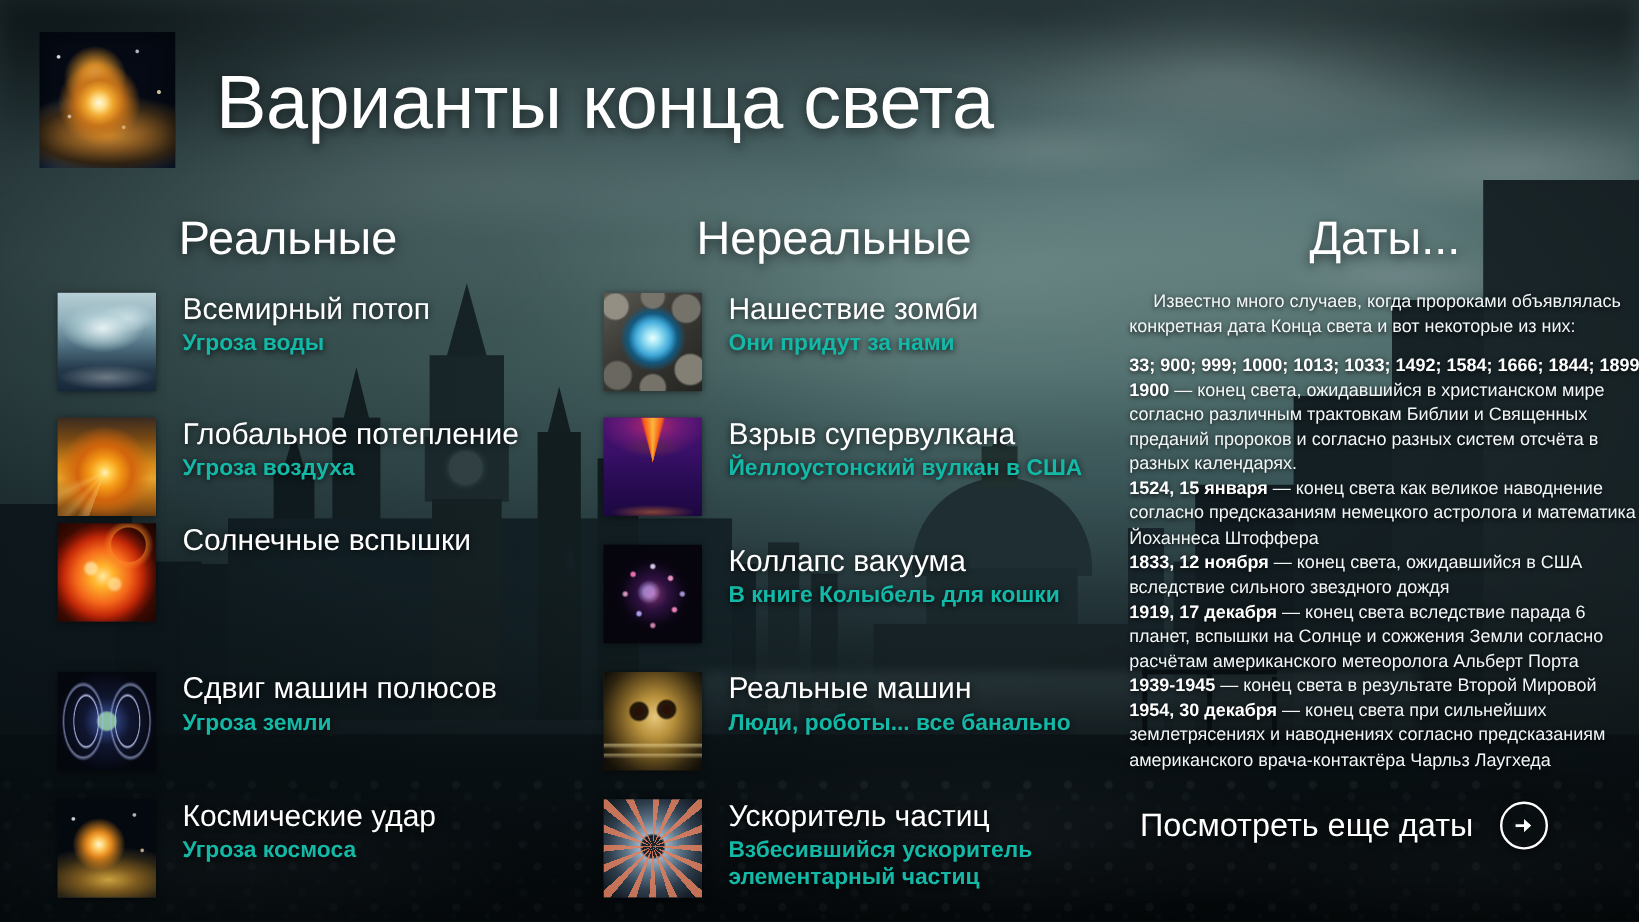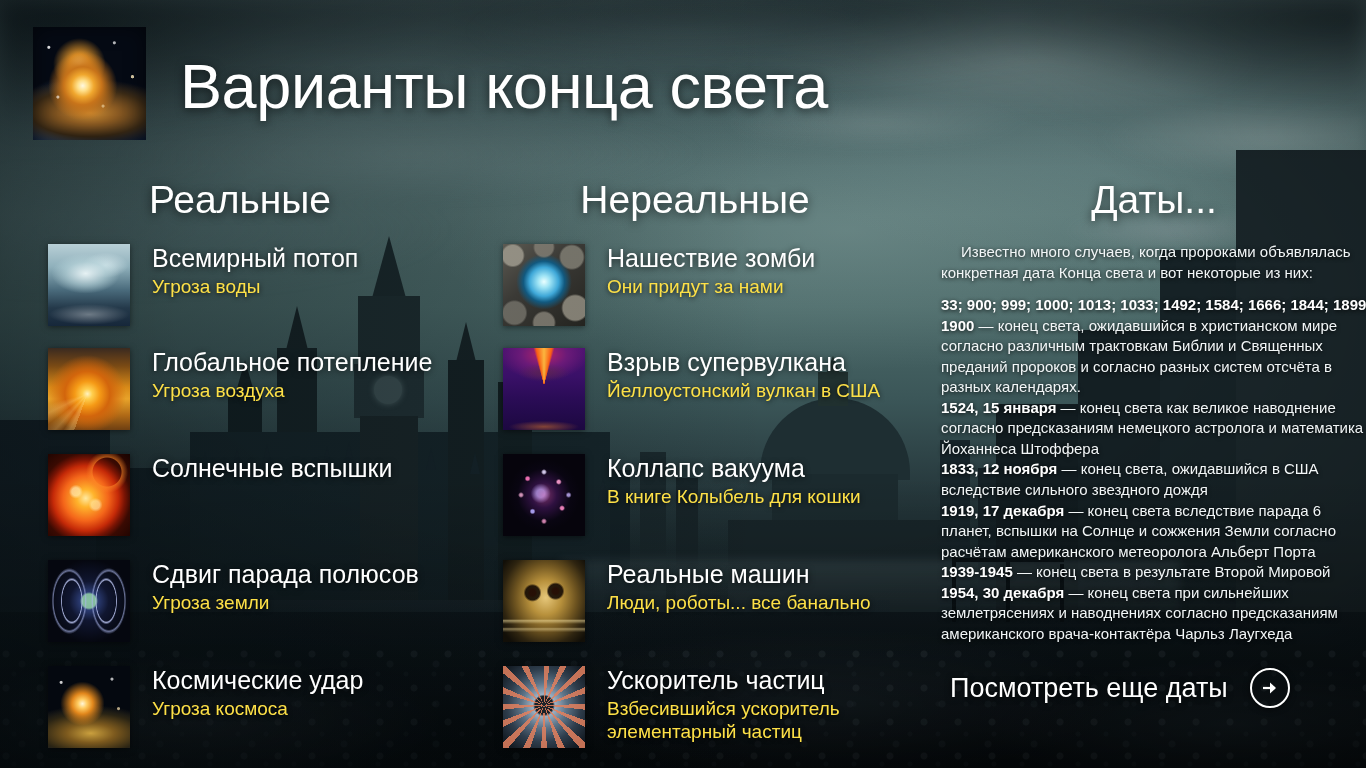--- a/index.html
+++ b/index.html
@@ -212,21 +212,21 @@
   .thumb{
     width:82px; height:82px; flex:0 0 82px; position:relative; overflow:hidden;
     box-shadow:0 1px 6px rgba(0,0,0,.5);
   }
   .item-text{ margin-left:22px; padding-top:1px; min-width:0; }
   .item-title{
     font-size:25px; font-weight:400; color:#ffffff; line-height:1.08;
     text-shadow:0 1px 6px rgba(0,0,0,.75); white-space:nowrap;
   }
   .item-sub{
-    font-size:19px; font-weight:400; color:#fde047; line-height:1.22; margin-top:3px;
+    font-size:19px; font-weight:700; color:#14b8a6; line-height:1.22; margin-top:3px;
     text-shadow:0 1px 5px rgba(0,0,0,.8);
   }
 
   
   .th-flood{
     background:
       radial-gradient(ellipse 58% 34% at 46% 36%, rgba(236,246,248,.95) 0%, rgba(186,214,220,.6) 42%, rgba(120,158,170,0) 72%),
       radial-gradient(ellipse 40% 22% at 70% 26%, rgba(222,238,242,.8) 0%, rgba(160,196,206,0) 70%),
       linear-gradient(180deg,#b8cfd6 0%, #8fb0bb 28%, #4a6b7c 56%, #24394a 78%, #16273a 100%);
   }
@@ -469,31 +469,31 @@
         </div>
 
         <div class="item" style="top:106px">
           <div class="thumb th-warm"></div>
           <div class="item-text">
             <div class="item-title">Глобальное потепление</div>
             <div class="item-sub">Угроза воздуха</div>
           </div>
         </div>
 
-        <div class="item" style="top:212px">
+        <div class="item" style="top:194px">
           <div class="thumb th-sun"></div>
           <div class="item-text">
             <div class="item-title">Солнечные вспышки</div>
           </div>
         </div>
 
         <div class="item" style="top:318px">
           <div class="thumb th-mag"></div>
           <div class="item-text">
-            <div class="item-title">Сдвиг парада полюсов</div>
+            <div class="item-title">Сдвиг машин полюсов</div>
             <div class="item-sub">Угроза земли</div>
           </div>
         </div>
 
         <div class="item" style="top:424px">
           <div class="thumb th-impact"></div>
           <div class="item-text">
             <div class="item-title">Космические удар</div>
             <div class="item-sub">Угроза космоса</div>
           </div>

